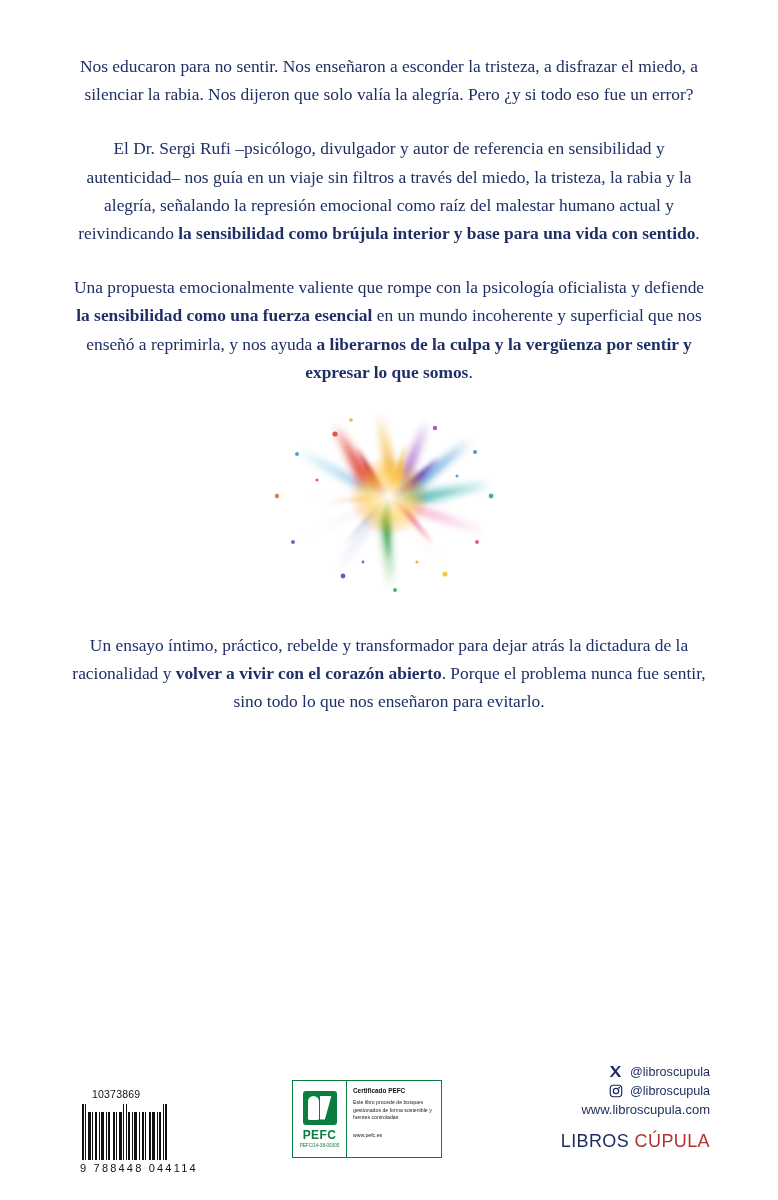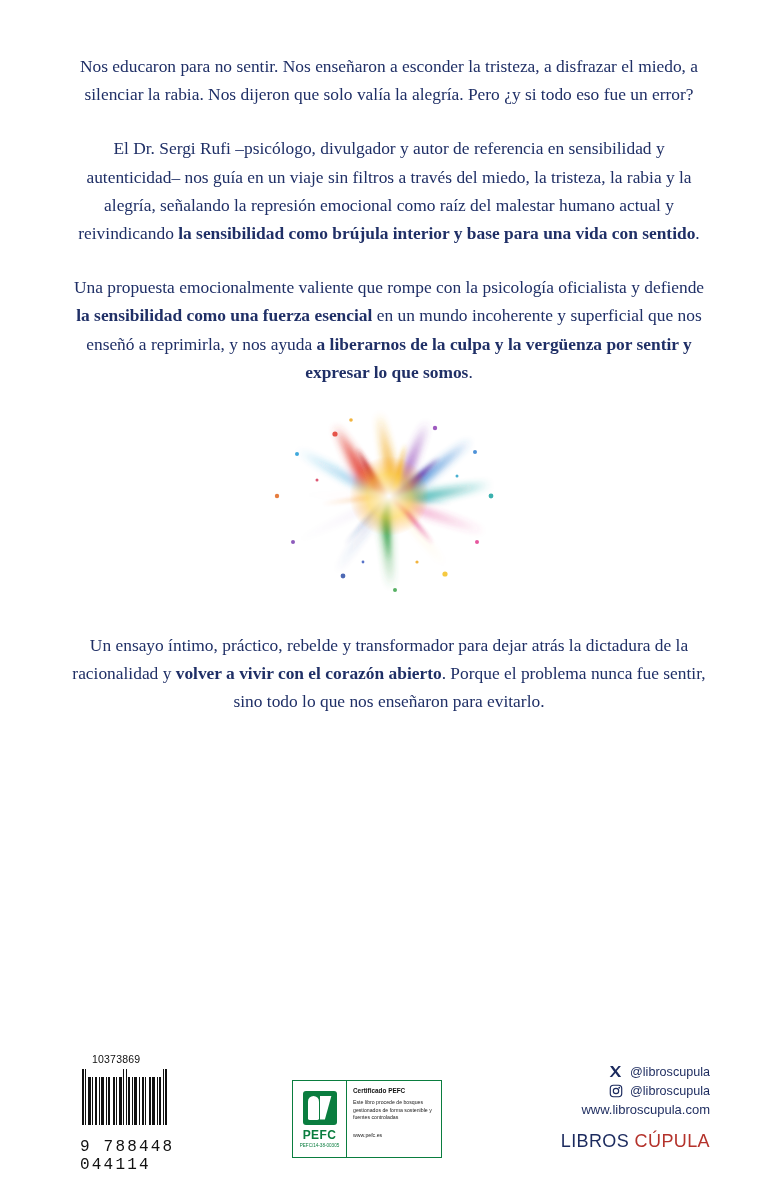--- a/index.html
+++ b/index.html
@@ -80,25 +80,25 @@
     align-items: flex-end;
     margin-left: 10px;
   }
   .bars i {
     display: block;
     background: #111;
     height: 100%;
   }
   .bars i.short { height: 86%; }
   .barcode-digits {
-    font-family: Liberation Mono, monospace;
-    font-size: 16px;
+    font-family: Liberation Sans, sans-serif;
+    font-size: 11px;
     color: #111;
     letter-spacing: 2.2px;
-    margin-top: 13px;
+    margin-top: 2px;
     margin-left: 8px;
     text-align: left;
   }
 
   
   .pefc {
     position: absolute;
     left: 292px;
     bottom: 42px;
     width: 150px;

